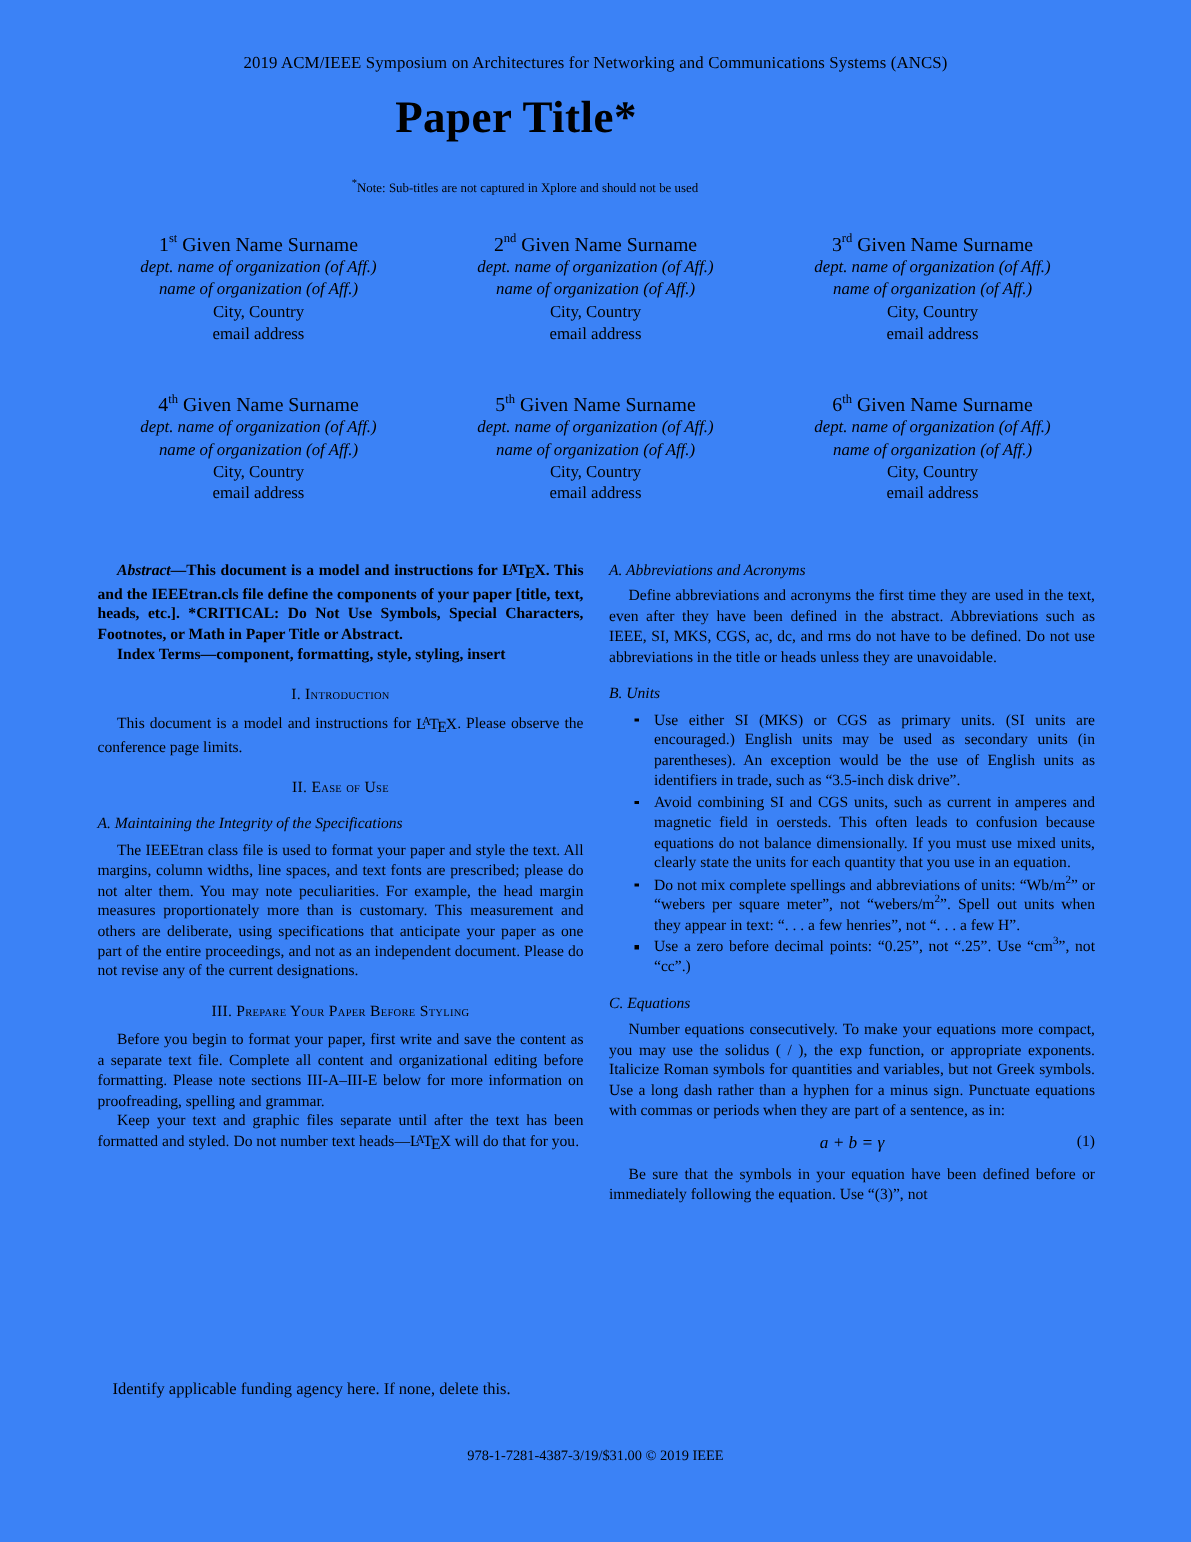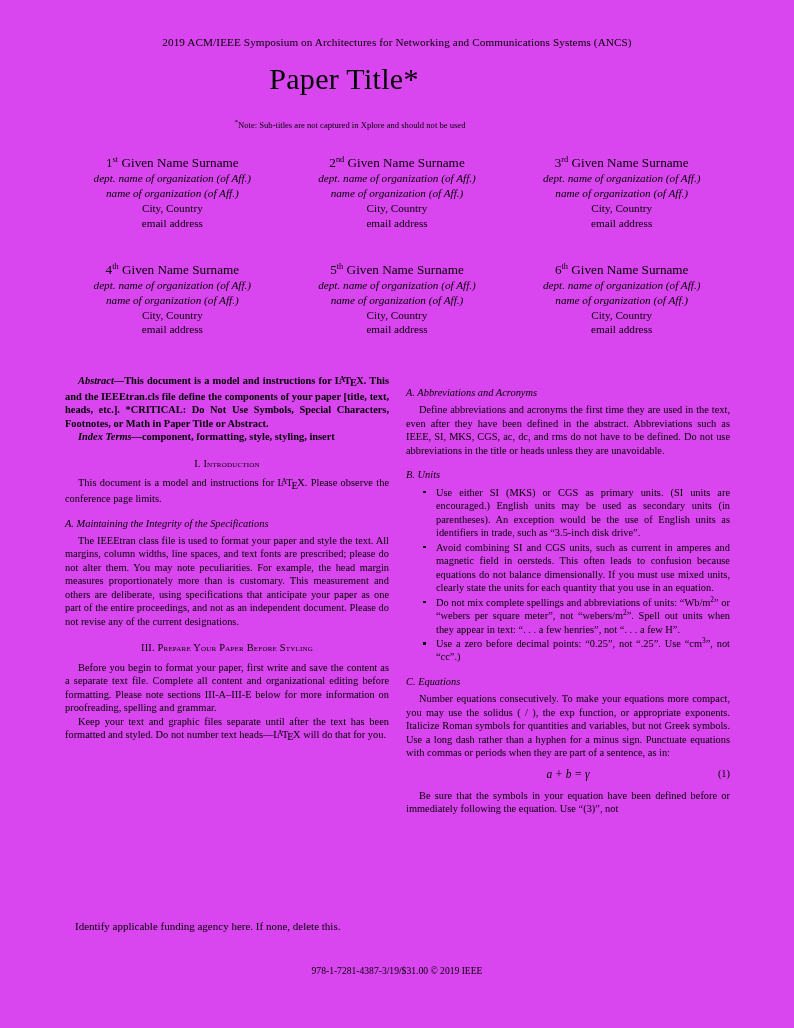--- a/index.html
+++ b/index.html
@@ -4,21 +4,21 @@
 <style>
   html, body {
     margin: 0;
     padding: 0;
     background: #ffffff;
   }
   .page {
     position: relative;
     width: 794px;
     height: 1028px;
-    background: #d946ef;
+    background: #3b82f6;
     font-family: "Liberation Serif", "DejaVu Serif", serif;
     color: #000000;
     overflow: hidden;
   }
 
   
   .conf-header {
     position: absolute;
     top: 36px;
     left: 0;
@@ -29,21 +29,21 @@
   }
 
   
   .paper-title {
     position: absolute;
     top: 62px;
     left: 0;
     width: 688px;
     text-align: center;
     font-size: 30px;
-    font-weight: normal;
+    font-weight: bold;
     letter-spacing: 0.3px;
   }
   .title-star { font-size: 30px; }
 
   .title-note {
     position: absolute;
     top: 118px;
     left: 0;
     width: 700px;
     text-align: center;
@@ -124,21 +124,20 @@
     font-weight: bold;
   }
   .indexterms {
     margin: 0;
     font-weight: bold;
     text-indent: 13px;
     text-align: justify;
     line-height: 1.3;
   }
   .indexterms .lead {
-    font-style: italic;
     font-weight: bold;
   }
 
   h2.section {
     margin: 13px 0 6px 0;
     text-align: center;
     font-size: 10.4px;
     font-weight: normal;
     font-variant: small-caps;
     letter-spacing: 0.2px;
@@ -308,36 +307,37 @@
     <div class="col col-left">
 
       <p class="abstract"><span class="lead">Abstract—</span><span>This document is a model and instructions for </span><span class="latex"><span>L</span><span class="a">A</span><span>T</span><span class="e">E</span><span>X</span></span><span>. This and the IEEEtran.cls file define the components of your paper [title, text, heads, etc.]. *CRITICAL: Do Not Use Symbols, Special Characters, Footnotes, or Math in Paper Title or Abstract.</span></p>
 
       <p class="indexterms"><span class="lead">Index Terms—</span><span>component, formatting, style, styling, insert</span></p>
 
       <h2 class="section">I.  Introduction</h2>
 
       <p class="body"><span>This document is a model and instructions for </span><span class="latex"><span>L</span><span class="a">A</span><span>T</span><span class="e">E</span><span>X</span></span><span>. Please observe the conference page limits.</span></p>
 
+      <h2 class="section">II.  Ease of Use</h2>
 
       <h3 class="subsection">A.  Maintaining the Integrity of the Specifications</h3>
 
       <p class="body">The IEEEtran class file is used to format your paper and style the text. All margins, column widths, line spaces, and text fonts are prescribed; please do not alter them. You may note peculiarities. For example, the head margin measures proportionately more than is customary. This measurement and others are deliberate, using specifications that anticipate your paper as one part of the entire proceedings, and not as an independent document. Please do not revise any of the current designations.</p>
 
       <h2 class="section">III.  Prepare Your Paper Before Styling</h2>
 
       <p class="body">Before you begin to format your paper, first write and save the content as a separate text file. Complete all content and organizational editing before formatting. Please note sections III-A–III-E below for more information on proofreading, spelling and grammar.</p>
 
       <p class="body"><span>Keep your text and graphic files separate until after the text has been formatted and styled. Do not number text heads—</span><span class="latex"><span>L</span><span class="a">A</span><span>T</span><span class="e">E</span><span>X</span></span><span> will do that for you.</span></p>
 
     </div>
 
     <div class="col col-right">
 
-      <h3 class="subsection" style="margin-top:12px;">A.  Abbreviations and Acronyms</h3>
+      <h3 class="subsection" style="margin-top:0;">A.  Abbreviations and Acronyms</h3>
 
       <p class="body">Define abbreviations and acronyms the first time they are used in the text, even after they have been defined in the abstract. Abbreviations such as IEEE, SI, MKS, CGS, ac, dc, and rms do not have to be defined. Do not use abbreviations in the title or heads unless they are unavoidable.</p>
 
       <h3 class="subsection">B.  Units</h3>
 
       <ul class="units">
         <li>Use either SI (MKS) or CGS as primary units. (SI units are encouraged.) English units may be used as secondary units (in parentheses). An exception would be the use of English units as identifiers in trade, such as “3.5-inch disk drive”.</li>
         <li>Avoid combining SI and CGS units, such as current in amperes and magnetic field in oersteds. This often leads to confusion because equations do not balance dimensionally. If you must use mixed units, clearly state the units for each quantity that you use in an equation.</li>
         <li><span>Do not mix complete spellings and abbreviations of units: “Wb/m</span><sup class="sm">2</sup><span>” or “webers per square meter”, not “webers/m</span><sup class="sm">2</sup><span>”. Spell out units when they appear in text: “. . . a few henries”, not “. . . a few H”.</span></li>
         <li><span>Use a zero before decimal points: “0.25”, not “.25”. Use “cm</span><sup class="sm">3</sup><span>”, not “cc”.)</span></li>

